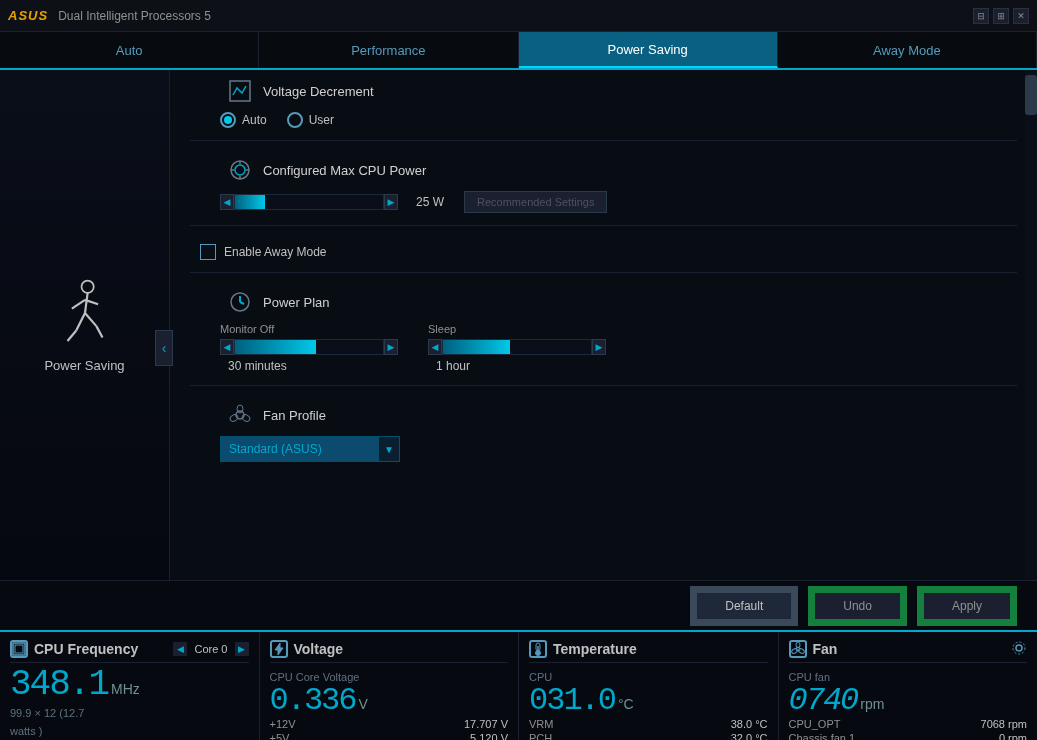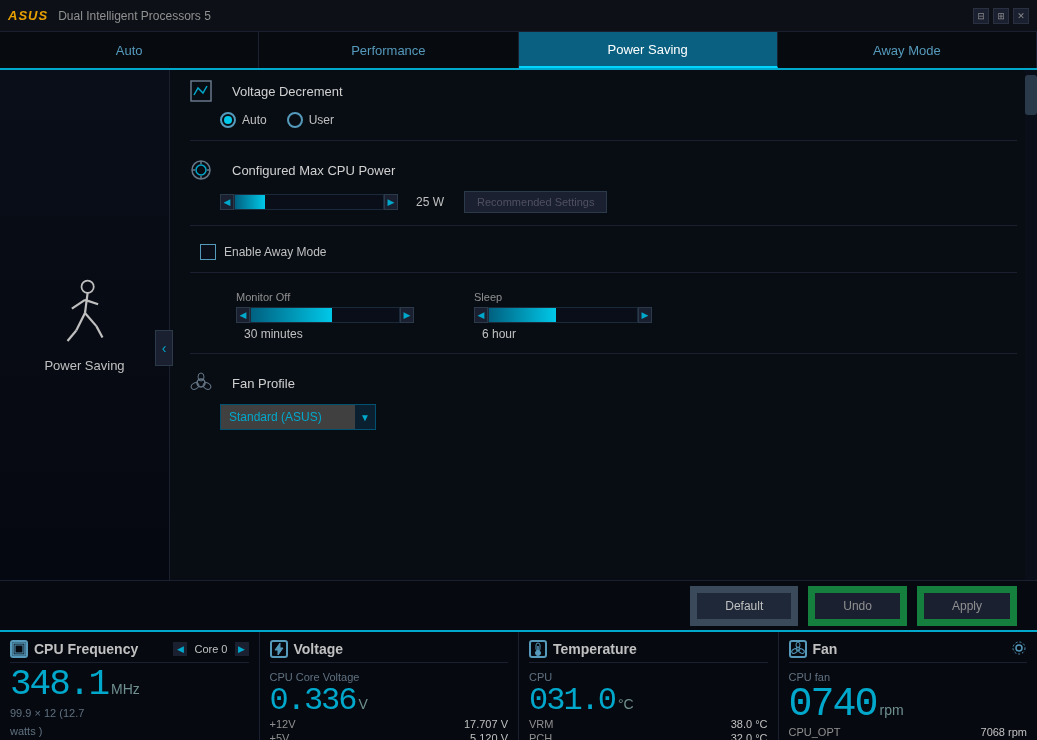--- a/index.html
+++ b/index.html
@@ -131,24 +131,25 @@
 
     
     .section {
       margin-bottom: 18px;
       padding-bottom: 12px;
       border-bottom: 1px solid #1a2030;
     }
     .section-title {
       display: flex;
       align-items: center;
-      gap: 20px;
+      gap: 12px;
       font-size: 13px;
       color: #d0d0d0;
       margin-bottom: 10px;
+      margin-left: 39px;
     }
     .section-icon {
       width: 22px;
       height: 22px;
       display: flex;
       align-items: center;
       justify-content: center;
       color: #888;
     }
 
@@ -254,45 +255,44 @@
       cursor: pointer;
     }
     .checkbox-label {
       font-size: 12px;
       color: #c0c0c0;
     }
 
     
     .dual-slider-row {
       display: flex;
-      gap: 30px;
-      margin-left: 46px;
+      margin-left: 30px;
     }
     .slider-group {
       display: flex;
       flex-direction: column;
       gap: 4px;
     }
     .slider-group-label {
       font-size: 11px;
       color: #909090;
     }
 
     
     .dropdown-container {
       margin-left: 30px;
       margin-top: 6px;
     }
     .dropdown {
       display: flex;
       align-items: center;
       gap: 0;
-      background: #404040;
+      background: #0c4a6e;
       border: 1px solid #005070;
-      width: 156px;
+      width: 180px;
       height: 26px;
       cursor: pointer;
     }
     .dropdown-value {
       flex: 1;
       padding: 0 8px;
       font-size: 12px;
       color: #00a8cc;
     }
     .dropdown-arrow {
@@ -546,20 +546,30 @@
     </div>
 
     <div class="section">
       <div class="checkbox-row">
         <div class="checkbox"></div>
         <span class="checkbox-label">Enable Away Mode</span>
       </div>
     </div>
 
     <div class="section">
+      <div class="section-title">
+        <div class="section-icon">
+          <svg width="22" height="22" viewBox="0 0 22 22">
+            <circle cx="11" cy="11" r="9" stroke="#667788" stroke-width="1.5" fill="none"></circle>
+            <line x1="11" y1="5" x2="11" y2="11" stroke="#00a8cc" stroke-width="2"></line>
+            <line x1="11" y1="11" x2="15" y2="13" stroke="#00a8cc" stroke-width="2"></line>
+          </svg>
+        </div>
+        <span>Power Plan</span>
+      </div>
       <div class="dual-slider-row">
         <div class="slider-group">
           <span class="slider-group-label">Monitor Off</span>
           <div class="slider-container">
             <div class="slider-arrow">◀</div>
             <div class="slider-track">
               <div class="slider-fill" style="width:55%;"></div>
             </div>
             <div class="slider-arrow">▶</div>
           </div>
@@ -567,21 +577,21 @@
         </div>
         <div class="slider-group" style="margin-left:30px;">
           <span class="slider-group-label">Sleep</span>
           <div class="slider-container">
             <div class="slider-arrow">◀</div>
             <div class="slider-track">
               <div class="slider-fill" style="width:45%;"></div>
             </div>
             <div class="slider-arrow">▶</div>
           </div>
-          <span class="slider-value">6 hour</span>
+          <span class="slider-value">1 hour</span>
         </div>
       </div>
     </div>
 
     <div class="section" style="border-bottom:none;">
       <div class="section-title">
         <div class="section-icon">
           <svg width="22" height="22" viewBox="0 0 22 22">
             <circle cx="11" cy="11" r="4" stroke="#667788" stroke-width="1.5" fill="none"></circle>
             <ellipse cx="11" cy="5" rx="3" ry="4" stroke="#667788" stroke-width="1" fill="none"></ellipse>
@@ -716,21 +726,21 @@
         <svg width="16" height="16" viewBox="0 0 16 16">
           <circle cx="8" cy="8" r="3" stroke="#5599bb" stroke-width="1.5" fill="none"></circle>
           <circle cx="8" cy="8" r="6" stroke="#5599bb" stroke-width="1" fill="none" stroke-dasharray="2 2"></circle>
         </svg>
       </div>
     </div>
     <div>
       <span class="sub-label">CPU fan</span>
     </div>
     <div class="cpu-freq-row">
-      <span class="big-value" style="font-size:40px;">0740</span>
+      <span class="big-value" style="font-size:32px;font-style:italic;">0740</span>
       <span class="big-unit">rpm</span>
     </div>
     <div>
       <div class="status-row">
         <span class="status-row-label">CPU_OPT</span>
         <span class="status-row-value">7068 rpm</span>
       </div>
       <div class="status-row">
         <span class="status-row-label">Chassis fan 1</span>
         <span class="status-row-value">0 rpm</span>

